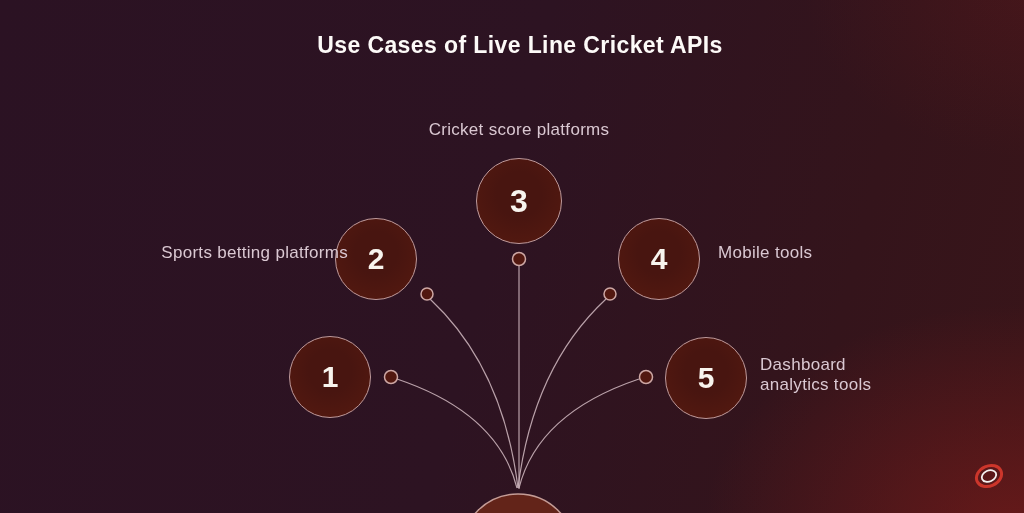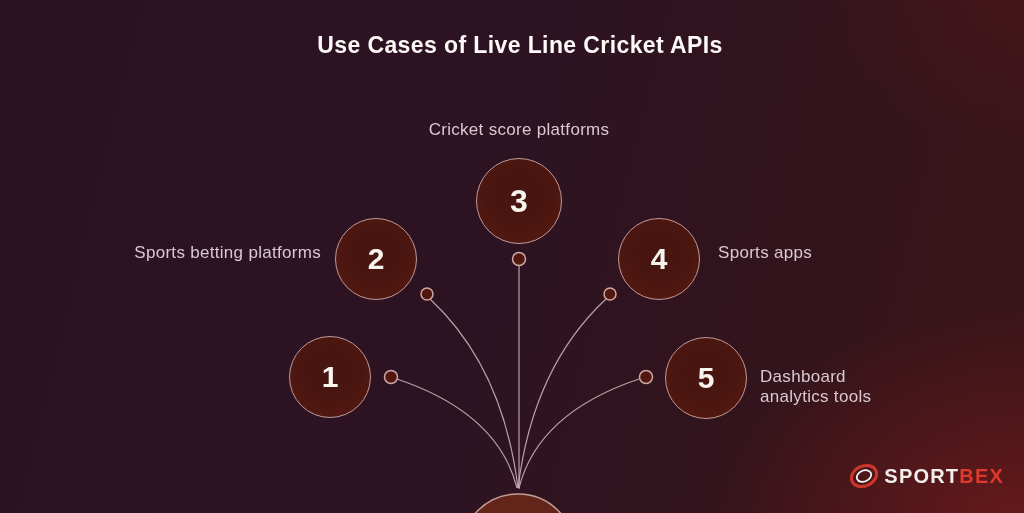--- a/index.html
+++ b/index.html
@@ -39,24 +39,24 @@
   .node3 span{font-size:32px;}
   .node4{left:618px;top:218px;width:82px;height:82px;}
   .node5{left:665px;top:337px;width:82px;height:82px;}
   .label{
     position:absolute;
     color:#dac8d2;font-size:17px;font-weight:400;
     letter-spacing:.3px;line-height:20px;
     white-space:nowrap;
   }
   .label1{right:751px;top:366px;text-align:right;}
-  .label2{right:703px;top:243px;text-align:right;margin-left:34px;}
+  .label2{right:676px;top:243px;text-align:right;margin-left:34px;}
   .label3{left:369px;top:120px;width:300px;text-align:center;}
   .label4{left:718px;top:243px;}
-  .label5{left:760px;top:355px;width:130px;white-space:normal;margin-top:12px;}
+  .label5{left:760px;top:355px;width:130px;white-space:normal;}
   .logo{
     position:absolute;right:20px;top:460px;height:32px;
     display:flex;align-items:center;gap:5px;
   }
   .logo-text{font-size:20px;font-weight:700;letter-spacing:1.2px;line-height:1;}
   .logo-sport{color:#f3efee;}
   .logo-bex{color:#dd392e;}
 </style>
 </head>
 <body>
@@ -90,26 +90,25 @@
   </div>
   <div class="node node4">
     <span>4</span>
   </div>
   <div class="node node5">
     <span>5</span>
   </div>
 
   <div class="label label2">Sports betting platforms</div>
   <div class="label label3">Cricket score platforms</div>
-  <div class="label label4">Sports apps</div>
+  <div class="label label4">Mobile tools</div>
   <div class="label label5">Dashboard analytics tools</div>
 
   <div class="logo">
     <svg width="30" height="30" viewBox="0 0 30 30">
       <g transform="rotate(-24 15 15)">
         <ellipse cx="15" cy="15" rx="13" ry="10" fill="none" stroke="#cc362b" stroke-width="3"></ellipse>
         <ellipse cx="15" cy="15" rx="7.5" ry="5.5" fill="none" stroke="#f5f2f0" stroke-width="1.8"></ellipse>
       </g>
     </svg>
-    <span class="logo-text"><span class="logo-sport">SPORT</span><span class="logo-bex">BEX</span></span>
   </div>
 
 </div>
 
 </body></html>

